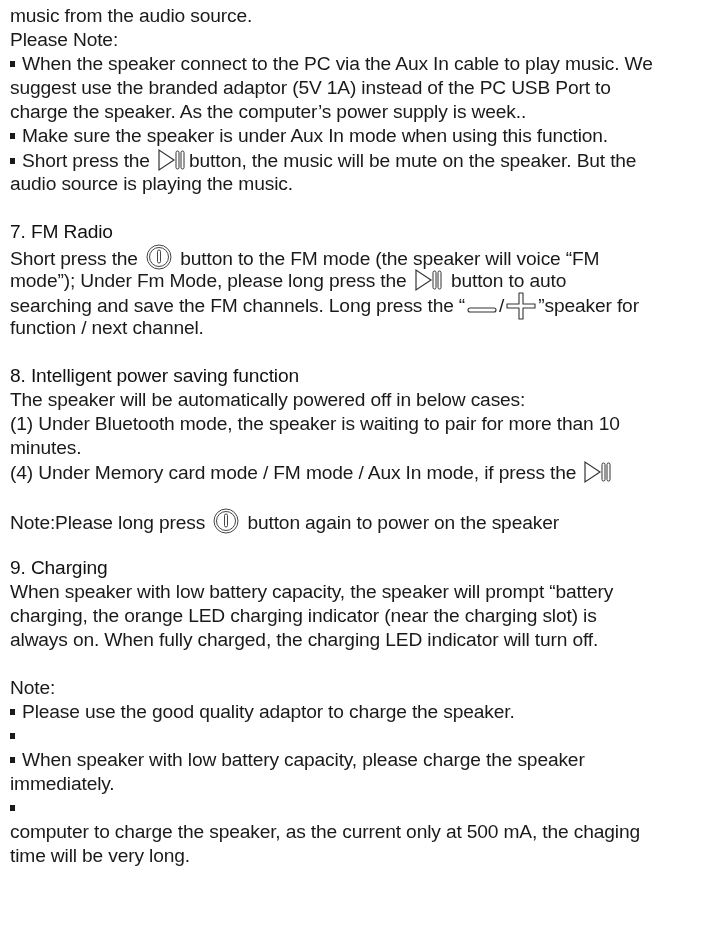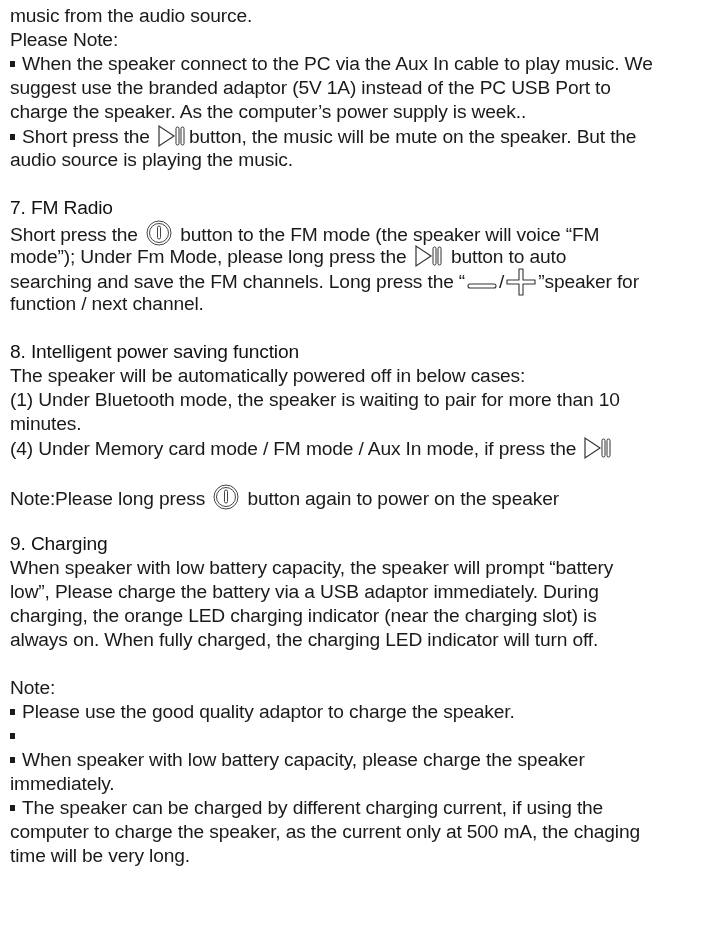--- a/index.html
+++ b/index.html
@@ -63,20 +63,23 @@
   <section>
     <div class="line">music from the audio source.</div>
     <div class="line">Please Note:</div>
 
     <div class="line">
       <span class="bullet"></span><span>When the speaker connect to the PC via the Aux In cable to play music. We</span>
     </div>
     <div class="line">suggest use the branded adaptor (5V 1A) instead of the PC USB Port to</div>
     <div class="line">charge the speaker. As the computer’s power supply is week..</div>
 
+    <div class="line">
+      <span class="bullet"></span><span>Make sure the speaker is under Aux In mode when using this function.</span>
+    </div>
 
     <div class="line">
       <span class="bullet"></span><span>Short press the</span>
       <span class="icon">
         <svg width="30" height="24" viewBox="0 0 30 24">
           <path d="M2 2 L2 22 L17 12 Z" fill="none" stroke="#333" stroke-width="1.2"></path>
           <rect x="19" y="3" width="3" height="18" rx="1.5" fill="none" stroke="#333" stroke-width="1"></rect>
           <rect x="24" y="3" width="3" height="18" rx="1.5" fill="none" stroke="#333" stroke-width="1"></rect>
         </svg>
       </span><span>button, the music will be mute on the speaker. But the</span>
@@ -153,38 +156,37 @@
       </span>
       <span>button again to power on the speaker</span>
     </div>
   </section>
 
   <div class="blank"></div>
 
   <section>
     <div class="heading">9. Charging</div>
     <div class="line">When speaker with low battery capacity, the speaker will prompt “battery</div>
-    <div class="line">low”, Please charge the battery via a USB adaptor immediately. During</div>
     <div class="line">charging, the orange LED charging indicator (near the charging slot) is</div>
     <div class="line">always on. When fully charged, the charging LED indicator will turn off.</div>
 
     <div class="blank"></div>
 
     <div class="line">Note:</div>
 
     <div class="line">
       <span class="bullet"></span><span>Please use the good quality adaptor to charge the speaker.</span>
     </div>
     <div class="line">
       <span class="bullet"></span>
     </div>
     <div class="line">
       <span class="bullet"></span><span>When speaker with low battery capacity, please charge the speaker</span>
     </div>
     <div class="line">immediately.</div>
     <div class="line">
-      <span class="bullet"></span><span>The speaker can be charged by different charging current, if using the</span>
+      <span class="bullet"></span>
     </div>
     <div class="line">computer to charge the speaker, as the current only at 500 mA, the chaging</div>
     <div class="line">time will be very long.</div>
   </section>
 
 </div>
 
 </body></html>

